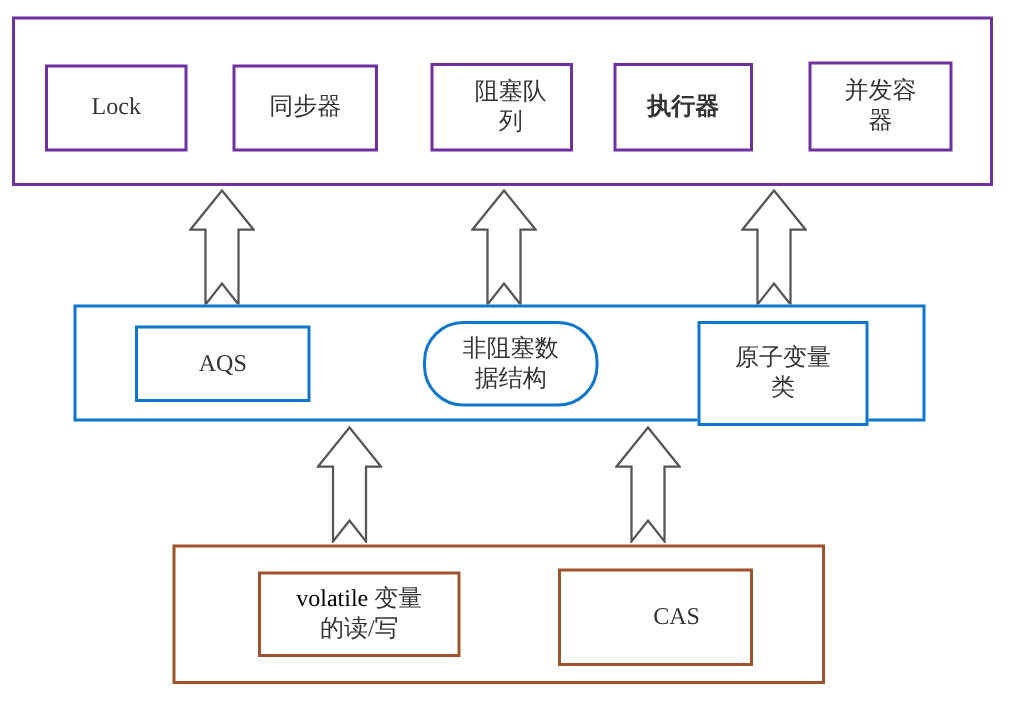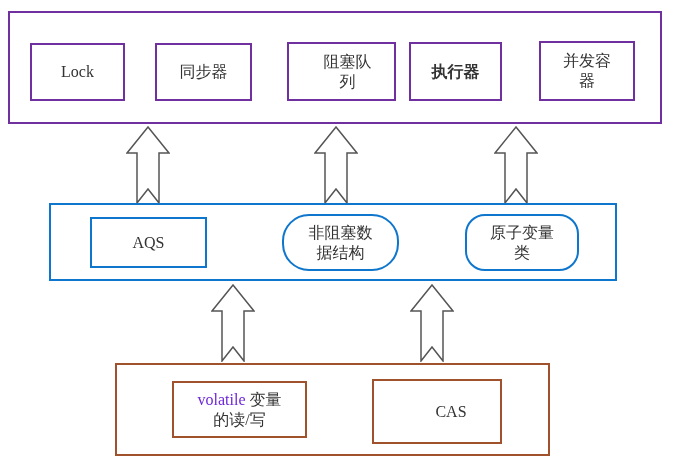--- a/index.html
+++ b/index.html
@@ -33,34 +33,34 @@
     white-space: pre-line;
     background: #ffffff;
   }
   .layer-top    .box { border: 2px solid #7030A0; }
   .layer-middle .box { border: 2px solid #0E76CC; }
   .layer-bottom .box { border: 2px solid #A0522D; }
 
   
   .box-lock      { left: 20px;  top: 30px; width: 95px; height: 58px; }
   .box-sync      { left: 145px; top: 30px; width: 97px; height: 58px; }
-  .box-blockq    { left: 277px; top: 29px; width: 109px; height: 59px; padding-left: 12px; }
+  .box-blockq    { left: 277px; top: 29px; width: 95px; height: 59px; padding-left: 12px; }
   .box-executor  { left: 399px; top: 29px; width: 93px; height: 59px; font-weight: bold; }
   .box-container { left: 529px; top: 28px; width: 96px; height: 60px; }
 
   
   .box-aqs      { left: 39px;  top: 12px; width: 117px; height: 51px; }
   .box-nonblock { left: 231px; top: 9px;  width: 117px; height: 57px; border-radius: 27px; }
-  .box-atomic   { left: 414px; top: 9px;  width: 114px; height: 57px; border-radius: 20px; }
+  .box-atomic   { left: 414px; top: 9px;  width: 114px; height: 70px; }
 
   
   .box-volatile { left: 55px;  top: 16px; width: 135px; height: 57px; }
   .box-cas      { left: 255px; top: 14px; width: 130px; height: 65px; padding-left: 28px; }
 
-  .kw-volatile { color: #6d28d9; }
+  .kw-volatile { color: #000000; }
 
   .arrow {
     position: absolute;
     width: 44px;
     height: 78px;
   }
   .arrow-u1 { left: 126px; top: 126px; }
   .arrow-u2 { left: 314px; top: 126px; }
   .arrow-u3 { left: 494px; top: 126px; }
   .arrow-l1 { left: 211px; top: 284px; }

